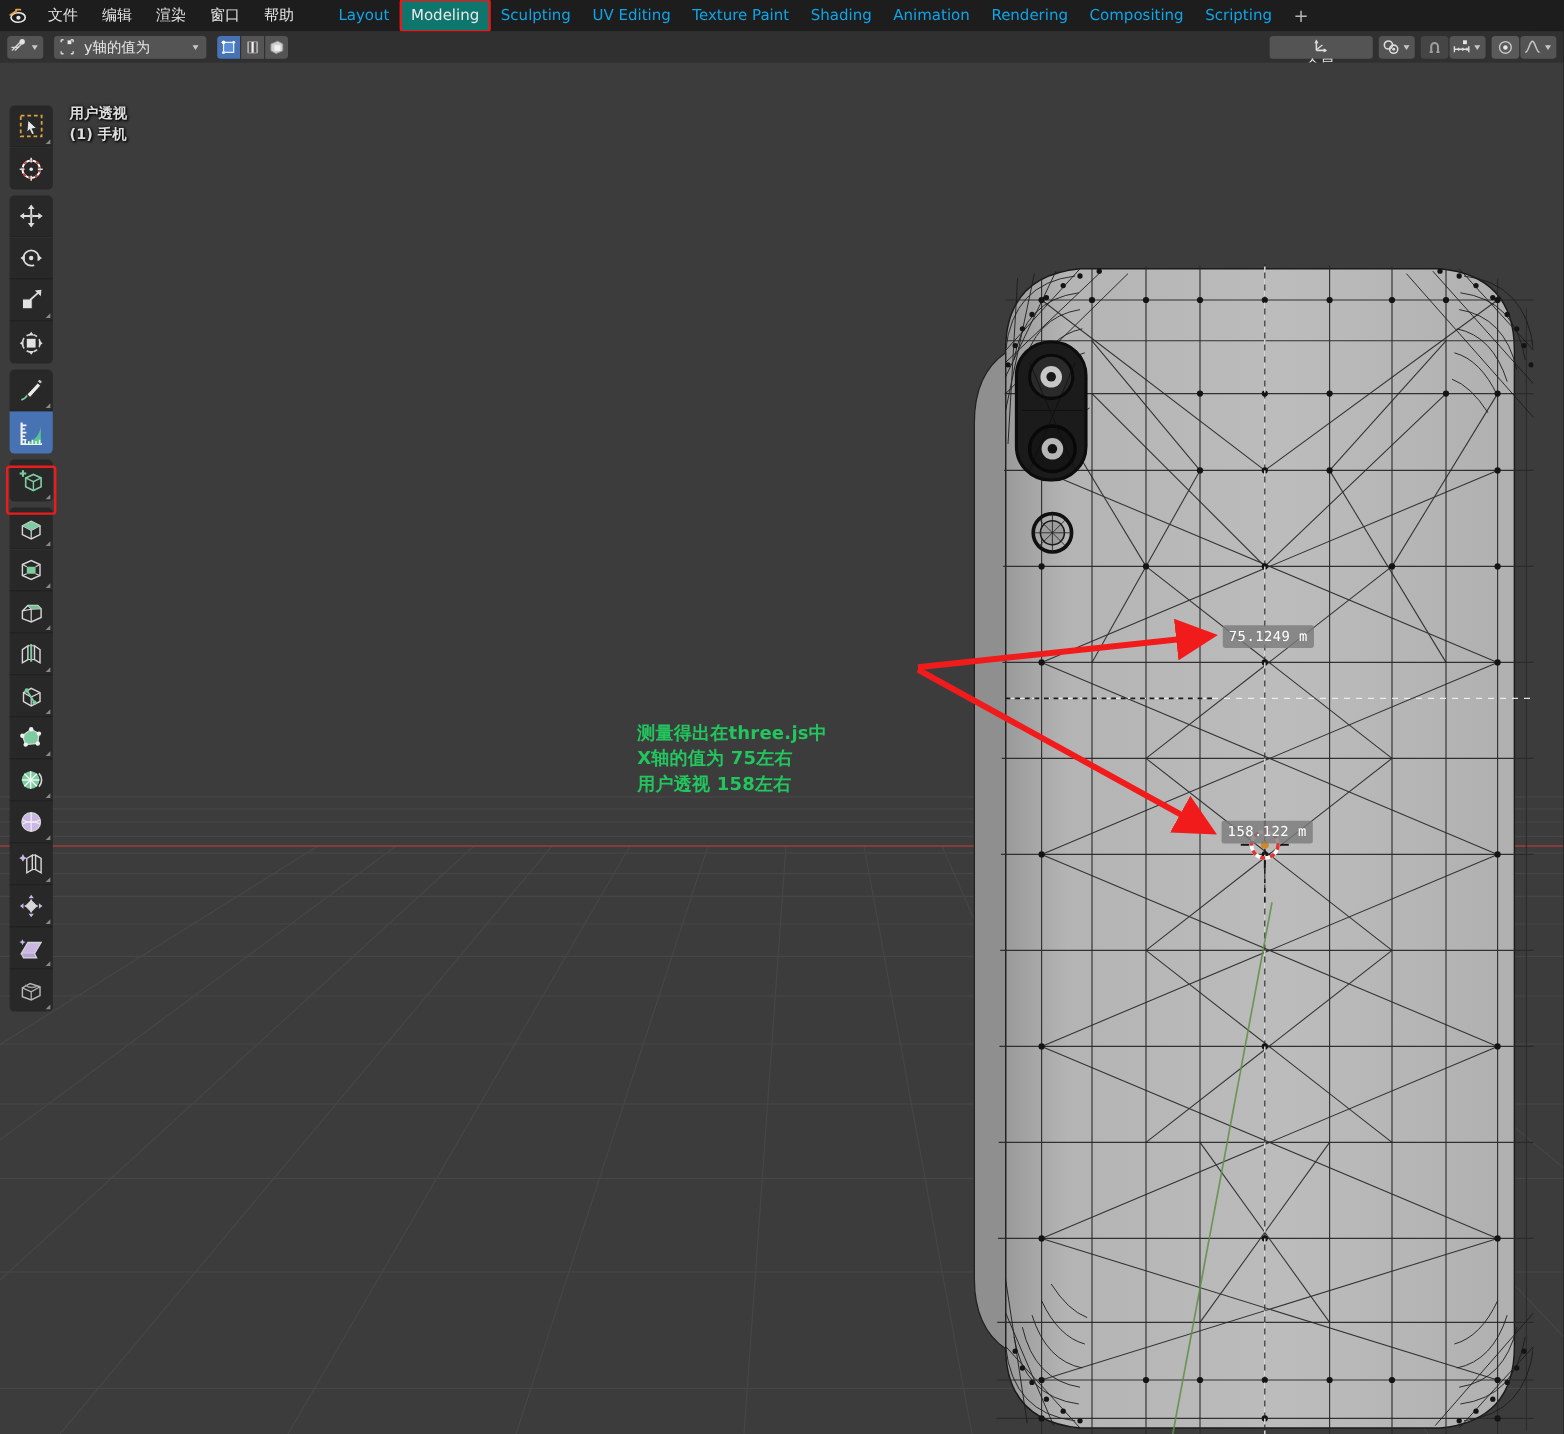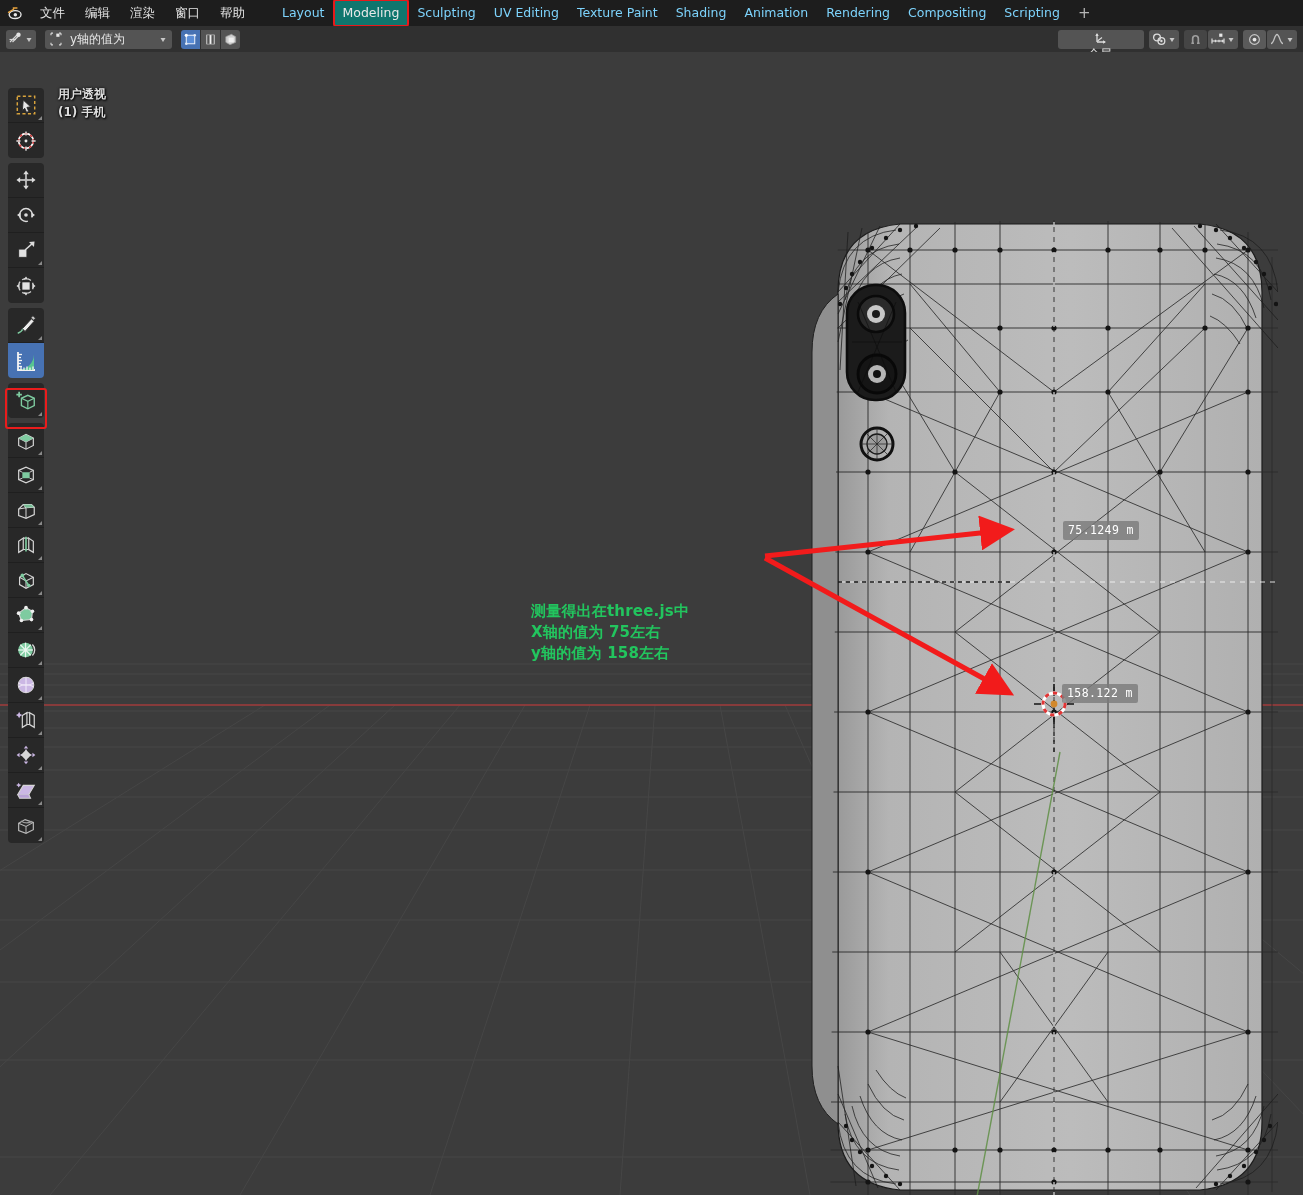--- a/index.html
+++ b/index.html
@@ -16,21 +16,21 @@
     background:#1d1d1d;display:flex;align-items:center;
   }
   .blender-logo{width:30px;height:26px;display:flex;align-items:center;justify-content:center;}
   .blender-logo svg{display:block;}
   .menu-item{
     color:#e5e5e5;font-size:12.5px;padding:0 10px;line-height:26px;height:26px;
     white-space:nowrap;cursor:default;
   }
   .wsp-sep{width:18px;}
   .wstab{
-    color:#7dd3fc;font-size:12.5px;padding:0 9px;line-height:26px;height:26px;
+    color:#0ea5e9;font-size:12.5px;padding:0 9px;line-height:26px;height:26px;
     white-space:nowrap;position:relative;cursor:default;
   }
   .wstab.active{color:#e9e9e9;background:#0f766e;border-radius:3px;}
   .wstab.boxed{
     outline:2px solid #e8191b;outline-offset:-1px;border-radius:2px;
   }
   .wstab.plus{font-size:15px;color:#b5b5b5;padding:0 9px;}
 
   
   .toolrow{
@@ -111,21 +111,21 @@
     font-size:15px;font-weight:bold;line-height:21px;
     white-space:nowrap;pointer-events:none;letter-spacing:.2px;
   }
   .arrows{position:absolute;left:0;top:0;width:1303px;height:1143px;pointer-events:none;}
 
   
   .chip{
     position:absolute;background:rgba(122,122,122,.80);color:#ffffff;
     font-family:"DejaVu Sans Mono","Liberation Mono",monospace;
     font-size:11.5px;padding:2px 5px 3px 5px;border-radius:2px;
-    white-space:nowrap;letter-spacing:.4px;pointer-events:none;margin-left:44px;
+    white-space:nowrap;letter-spacing:.4px;pointer-events:none;
   }
 </style>
 </head>
 <body>
 
 <div id="app">
 
   <div class="topbar">
     <div class="blender-logo">
       <svg width="19" height="19" viewBox="0 0 24 24">
@@ -782,20 +782,20 @@
           <path d="M0 0 L7 3.5 L0 7 Z" fill="#f21b1b"></path>
         </marker>
       </defs>
       <path d="M765 504 L1008 478" stroke="#f21b1b" stroke-width="5" fill="none" marker-end="url(#ah)"></path>
       <path d="M765 506 L1008 640" stroke="#f21b1b" stroke-width="5" fill="none" marker-end="url(#ah)"></path>
     </svg>
 
     <div class="anno">
       <div>测量得出在three.js中</div>
       <div>X轴的值为 75左右</div>
-      <div>y轴的值为  158左右</div>
+      <div>用户透视  158左右</div>
     </div>
 
     <div class="chip" style="left:1019px;top:469px;">75.1249 m</div>
     <div class="chip" style="left:1018px;top:632px;">158.122 m</div>
 
   </div>
 </div>
 
 </body></html>

